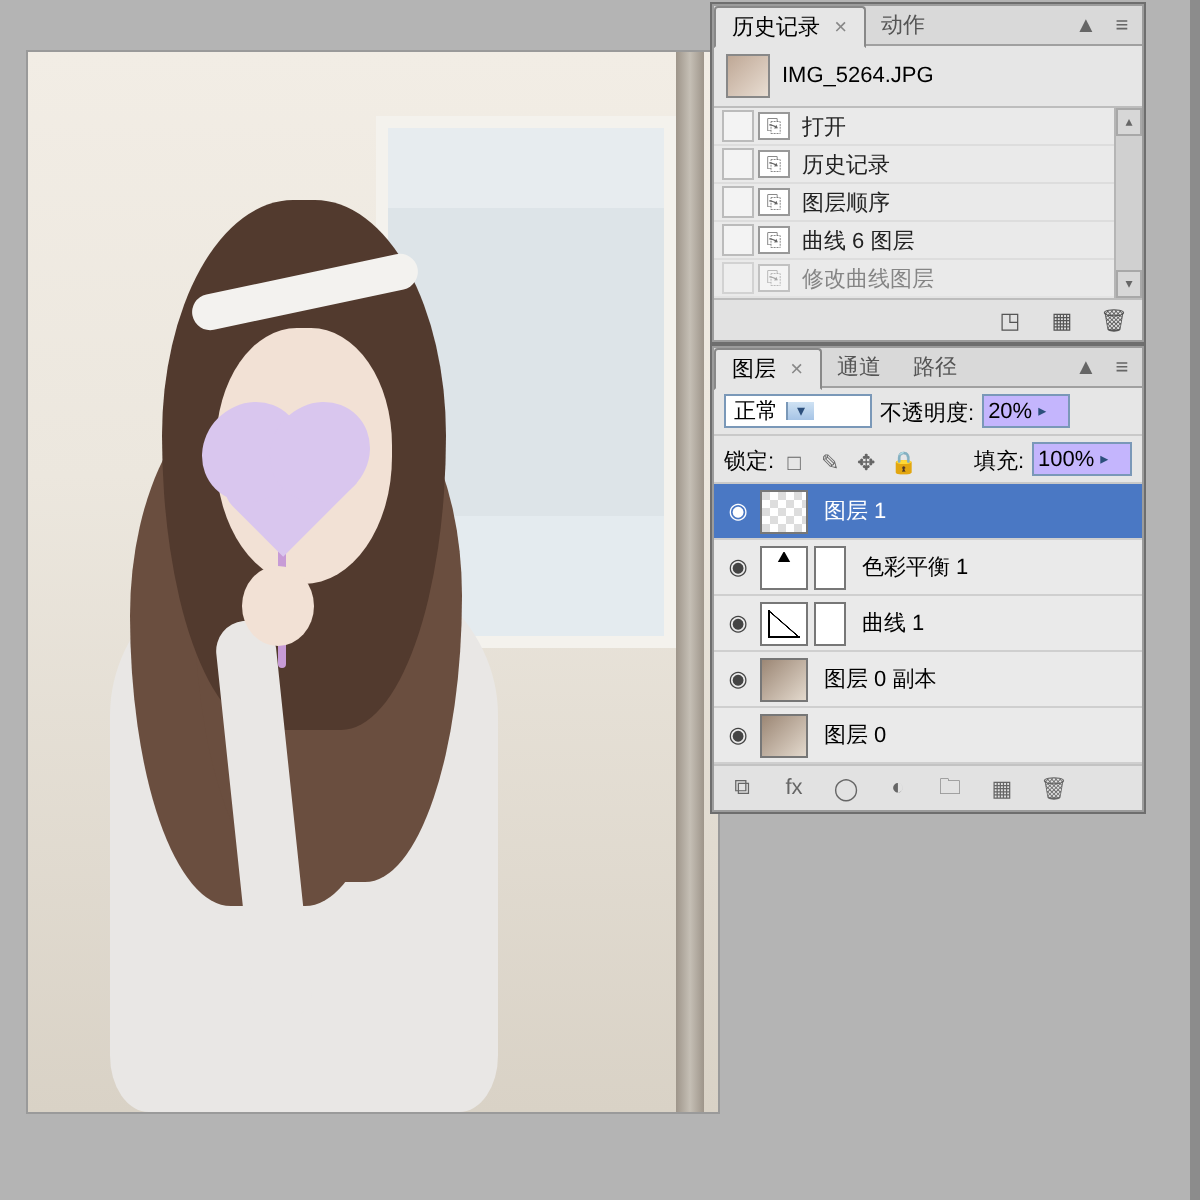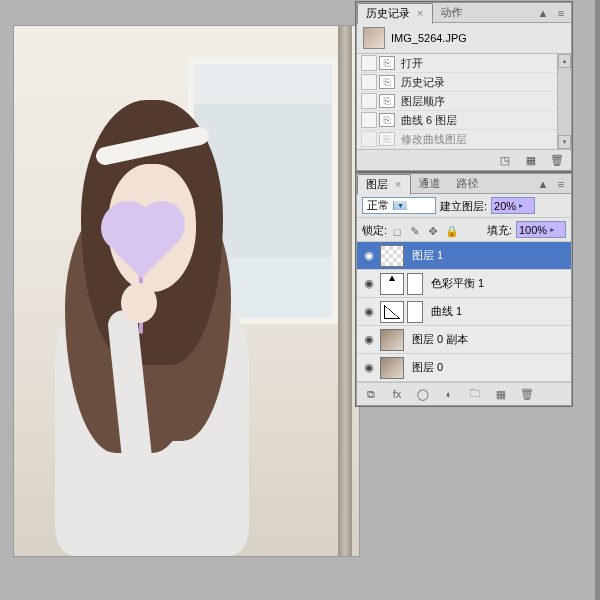--- a/index.html
+++ b/index.html
@@ -163,21 +163,21 @@
         <div class="pm">▲</div>
         <div class="pm">≡</div>
       </div>
     </div>
 
     <div class="optrow">
       <div class="select" style="width:74px;">
         <span>正常</span>
         <span class="arrow">▾</span>
       </div>
-      <span>建立图层:</span>
+      <span>不透明度:</span>
       <div class="numentry" style="width:44px;">
         <span>20%</span>
         <span class="arrow">▸</span>
       </div>
     </div>
 
     <div class="optrow">
       <span>锁定:</span>
       <div class="lockicons">
         <span>□</span>

